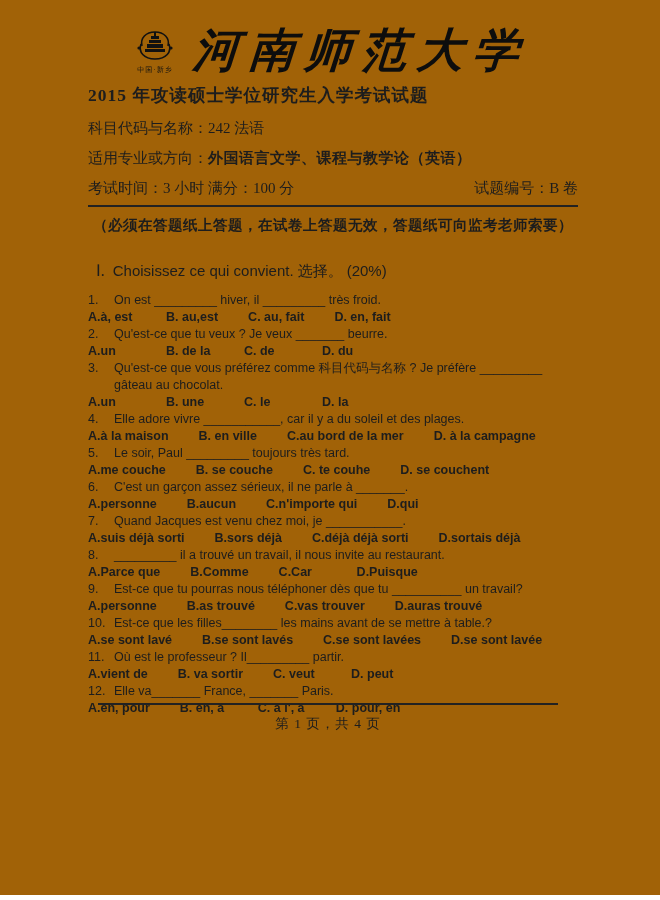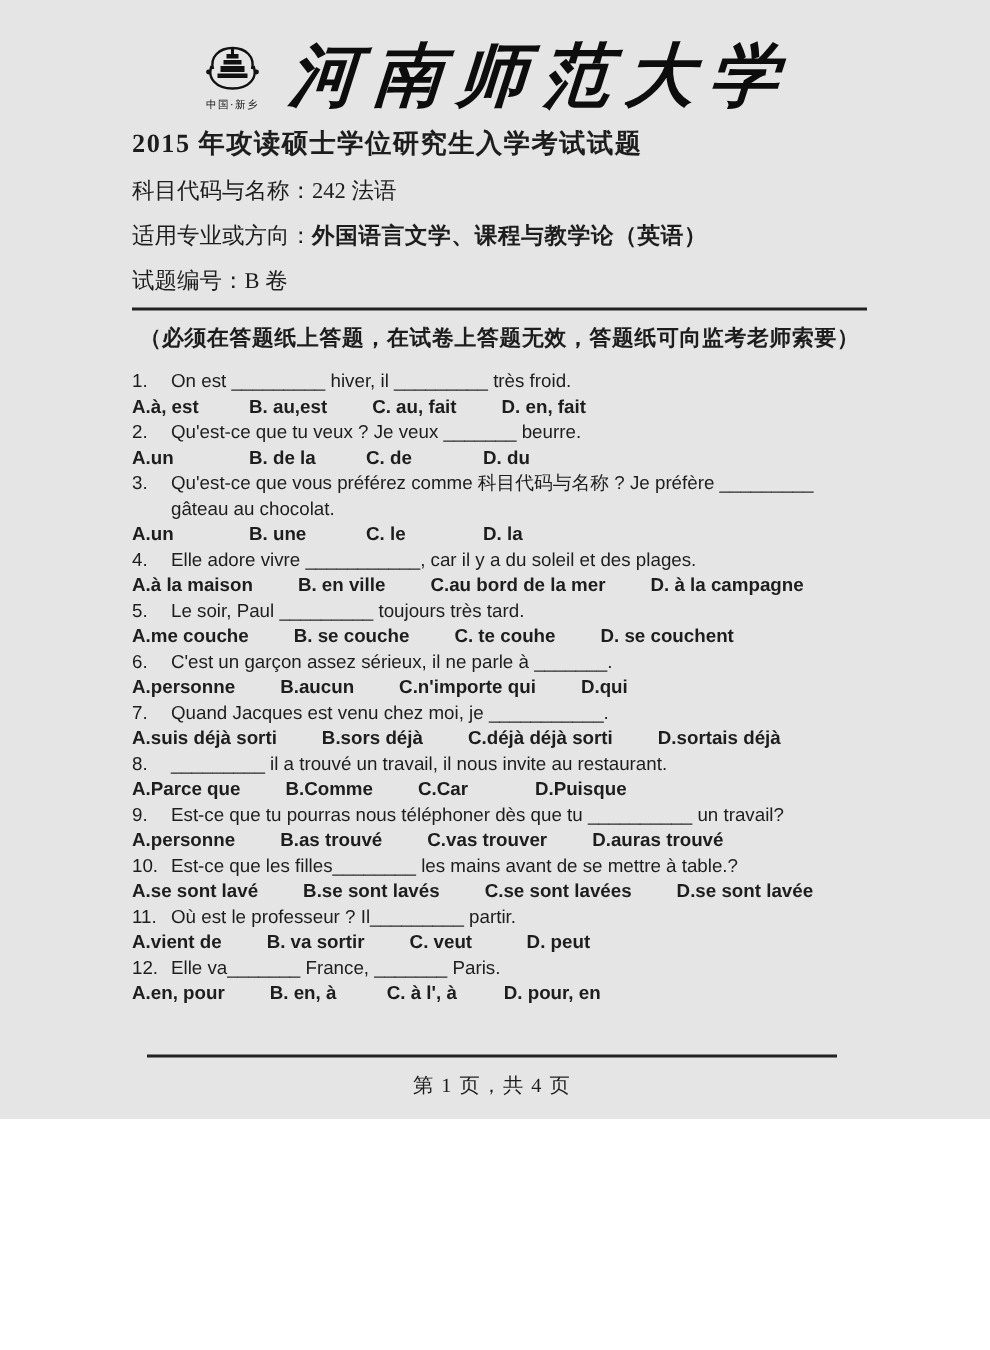--- a/index.html
+++ b/index.html
@@ -5,24 +5,24 @@
   html, body { margin: 0; padding: 0; background: #ffffff; }
   body {
     width: 660px; height: 900px;
     font-family: "Liberation Sans", sans-serif;
     color: #1d1d1d;
     position: relative;
     overflow: hidden;
   }
   .page {
     position: relative;
-    width: 660px; height: 746px;
+    width: 660px; height: 895px;
     box-sizing: border-box;
     padding: 22px 82px 0 88px;
-    background: #e5e5e5;
+    background: #a16207;
   }
   
   .brand-row {
     display: flex; align-items: center; justify-content: center;
     gap: 10px; margin-top: 4px; margin-left: -10px;
   }
   .logo { width: 56px; text-align: center; flex: none; }
   .logo svg { display: block; margin: 0 auto; }
   .logo-caption {
     font-family: "Liberation Serif", serif;
@@ -115,28 +115,32 @@
   </div>
 
   <div class="exam-title">2015 年攻读硕士学位研究生入学考试试题</div>
 
   <div class="info-block">
     <div class="info-row">科目代码与名称：242 法语</div>
     <div class="info-row">
       <span>适用专业或方向：</span><span class="bold-val">外国语言文学、课程与教学论（英语）</span>
     </div>
     <div class="info-row split">
+      <span>考试时间：3 小时  满分：100 分</span>
       <span>试题编号：B 卷</span>
     </div>
   </div>
 
   <hr class="rule">
 
   <div class="notice">（必须在答题纸上答题，在试卷上答题无效，答题纸可向监考老师索要）</div>
 
+  <div class="section-heading">
+    <span class="roman">Ⅰ.</span><span class="heading-fr">Choisissez ce qui convient.</span><span class="heading-cn">选择。</span><span class="heading-pct">(20%)</span>
+  </div>
 
   <div class="questions">
   <div class="q">
     <div class="q-line">
       <span class="q-num">1.</span>
       <span class="q-text">On est _________ hiver, il _________ très froid.</span>
     </div>
     <div class="q-opts">
           <span class="opt">A.à, est</span>
           <span class="opt">B. au,est</span>

